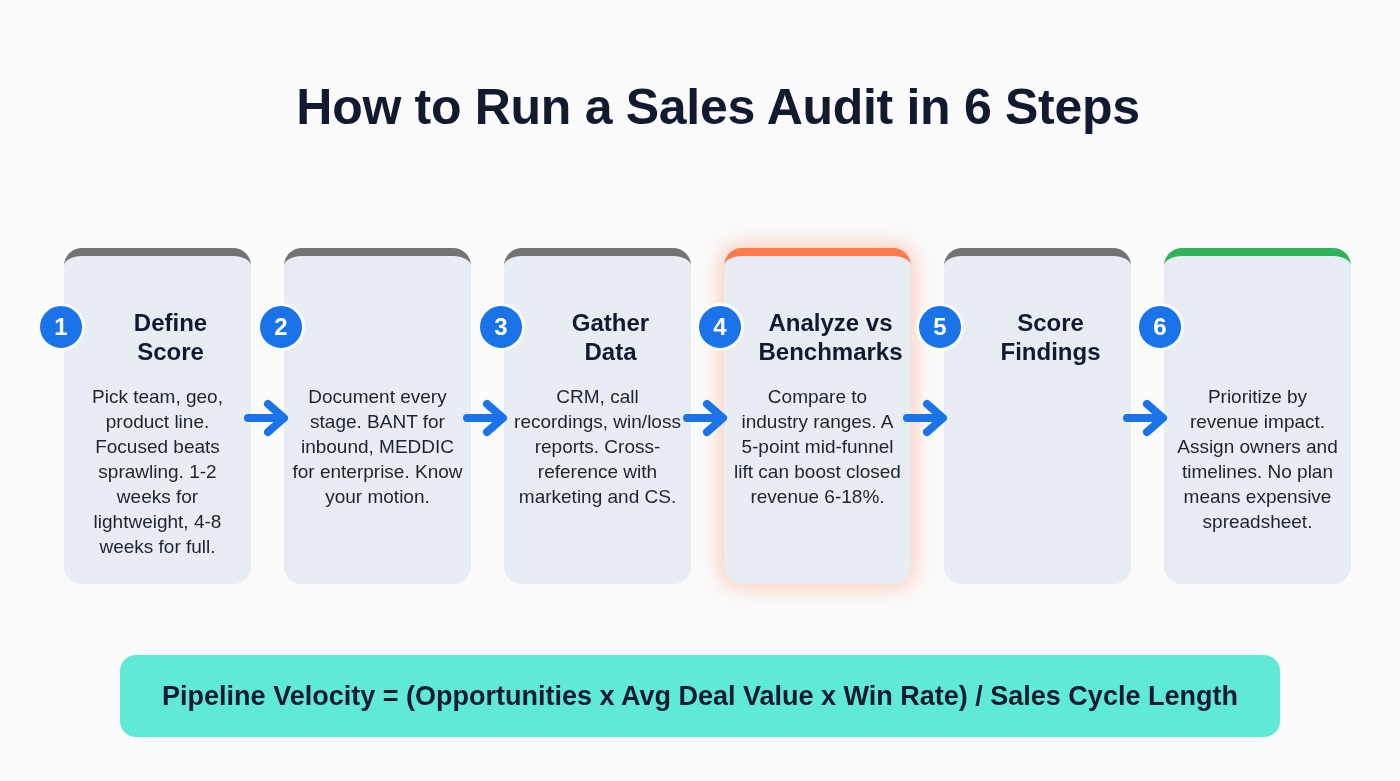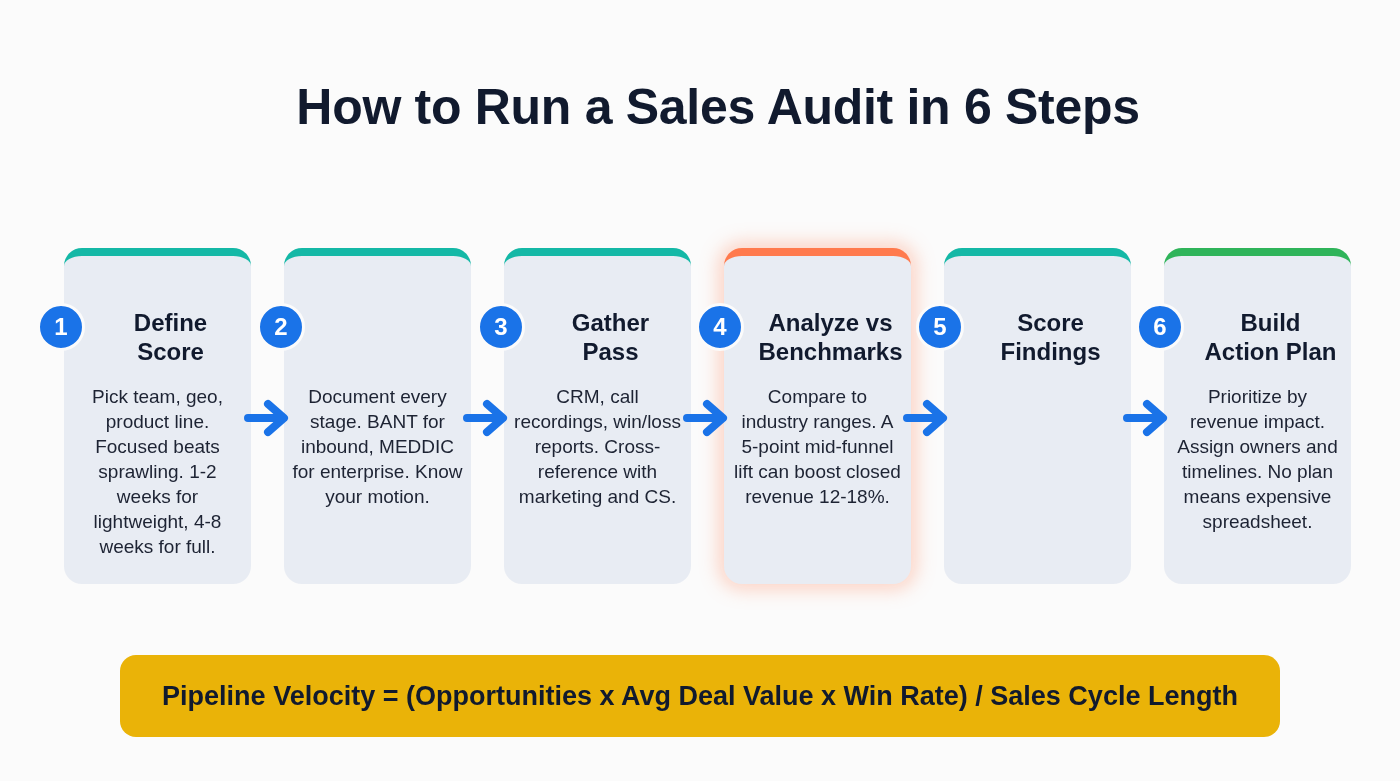--- a/index.html
+++ b/index.html
@@ -11,21 +11,21 @@
       position: relative;
     }
     .title {
       position: absolute; left: 0; top: 78px; width: 1400px;
       text-align: center; font-size: 50px; font-weight: 700;
       color: #111a2e; letter-spacing: -0.3px; margin-left: 18px;
     }
     .card {
       position: absolute; top: 0; width: 187px; height: 336px;
       background: #e8ecf3; border-radius: 18px; overflow: hidden;
-      border-top: 8px solid #14b8a6;
+      border-top: 8px solid #737373;
     }
     .card.highlight {
       border-top-color: #ff7a4d;
       box-shadow: 0 0 18px 6px rgba(255, 140, 100, 0.35);
       text-decoration: underline;
     }
     .card.final { border-top-color: #2fb45a; }
     .card-title {
       position: absolute; top: 52px; left: 0; width: 100%;
       text-align: center; font-size: 24px; font-weight: 700; line-height: 29px;
@@ -39,51 +39,50 @@
     .badge {
       position: absolute; top: 303px; width: 48px; height: 48px;
       border-radius: 50%; background: #1a73e8; color: #fff;
       font-size: 24px; font-weight: 700; display: flex;
       align-items: center; justify-content: center; z-index: 3;
       border: 3px solid #fbfbfb;
     }
     .arrow { position: absolute; top: 394px; width: 48px; height: 48px; z-index: 4; }
     .formula {
       position: absolute; left: 120px; top: 655px; width: 1160px; height: 82px;
-      background: #eab308; border-radius: 16px;
+      background: #5eead4; border-radius: 16px;
       display: flex; align-items: center; justify-content: center;
       font-size: 27px; font-weight: 700; color: #111a2e;
     }
   </style>
 </head>
 <body>
 
 <h1 class="title">How to Run a Sales Audit in 6 Steps</h1>
 
 <div>
   <div class="card" style="position:absolute;left:64px;top:248px;">
     <div class="card-title"><span>Define</span><br><span>Score</span></div>
     <div class="card-body">Pick team, geo, product line. Focused beats sprawling. 1-2 weeks for lightweight, 4-8 weeks for full.</div>
   </div>
   <div class="card" style="position:absolute;left:284px;top:248px;">
     <div class="card-body">Document every stage. BANT for inbound, MEDDIC for enterprise. Know your motion.</div>
   </div>
   <div class="card" style="position:absolute;left:504px;top:248px;">
-    <div class="card-title"><span>Gather</span><br><span>Pass</span></div>
+    <div class="card-title"><span>Gather</span><br><span>Data</span></div>
     <div class="card-body">CRM, call recordings, win/loss reports. Cross-reference with marketing and CS.</div>
   </div>
   <div class="card highlight" style="position:absolute;left:724px;top:248px;">
     <div class="card-title"><span>Analyze vs</span><br><span>Benchmarks</span></div>
-    <div class="card-body">Compare to industry ranges. A 5-point mid-funnel lift can boost closed revenue 12-18%.</div>
+    <div class="card-body">Compare to industry ranges. A 5-point mid-funnel lift can boost closed revenue 6-18%.</div>
   </div>
   <div class="card" style="position:absolute;left:944px;top:248px;">
     <div class="card-title"><span>Score</span><br><span>Findings</span></div>
   </div>
   <div class="card final" style="position:absolute;left:1164px;top:248px;">
-    <div class="card-title"><span>Build</span><br><span>Action Plan</span></div>
     <div class="card-body">Prioritize by revenue impact. Assign owners and timelines. No plan means expensive spreadsheet.</div>
   </div>
 </div>
 
 <div class="badge" style="left:37px;">1</div>
 <div class="badge" style="left:257px;">2</div>
 <div class="badge" style="left:477px;">3</div>
 <div class="badge" style="left:696px;">4</div>
 <div class="badge" style="left:916px;">5</div>
 <div class="badge" style="left:1136px;">6</div>

